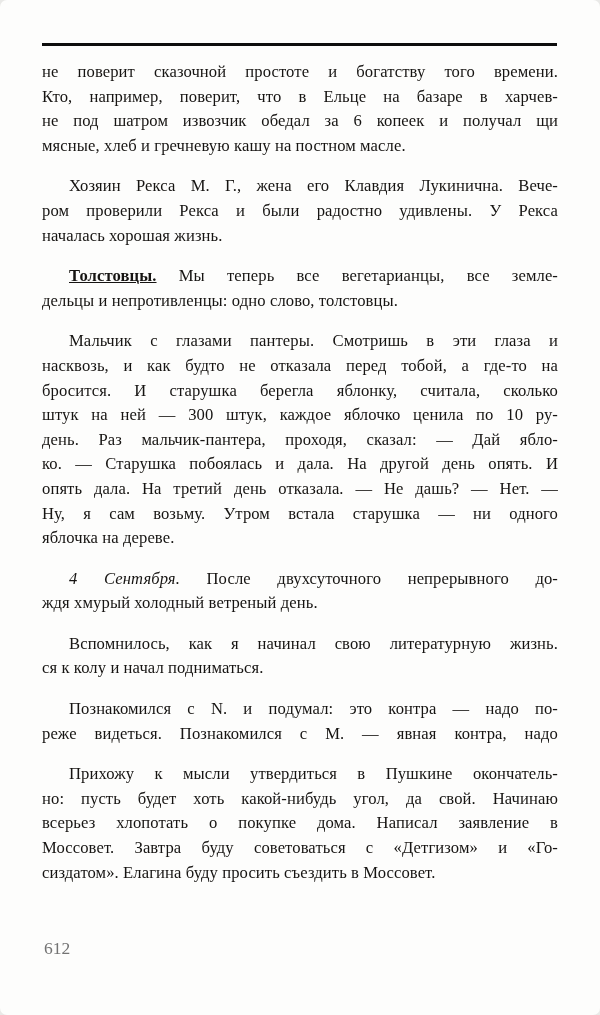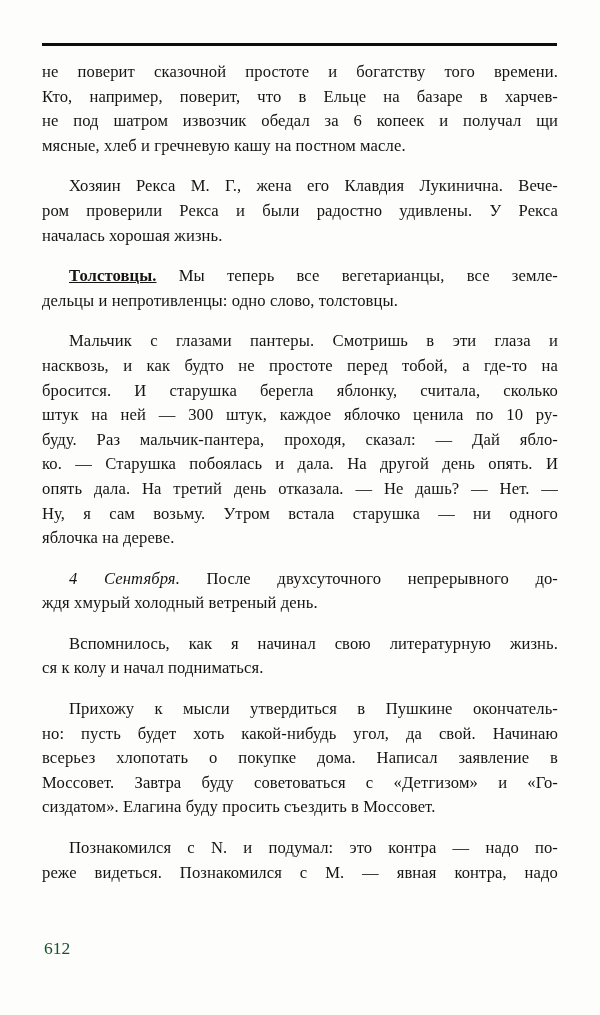--- a/index.html
+++ b/index.html
@@ -8,20 +8,21 @@
     background: #e9e9e7;
   }
   .book-page {
     position: relative;
     width: 600px;
     height: 1015px;
     background: #fdfdfc;
     color: #161412;
     font-family: "Liberation Serif", "DejaVu Serif", serif;
     overflow: hidden;
+    border-radius: 7px;
   }
   .top-rule {
     position: absolute;
     left: 42px;
     top: 43px;
     width: 515px;
     height: 3px;
     background: #0d0d0d;
   }
   .text-block {
@@ -53,21 +54,21 @@
   }
   .bold-italic {
     font-weight: 400;
     font-style: italic;
   }
   .page-number {
     position: absolute;
     left: 44px;
     top: 938px;
     font-size: 17.5px;
-    color: #14532d;
+    color: #737373;
   }
 </style>
 </head>
 <body>
 
 <div class="book-page">
   <div class="top-rule"></div>
   <div class="text-block">
       <div class="paragraph">
         <div class="line fill">не поверит сказочной простоте и богатству того времени.</div>
@@ -79,43 +80,43 @@
         <div class="line fill indent">Хозяин Рекса М. Г., жена его Клавдия Лукинична. Вече-</div>
         <div class="line fill">ром проверили Рекса и были радостно удивлены. У Рекса</div>
         <div class="line">началась хорошая жизнь.</div>
       </div>
       <div class="paragraph">
         <div class="line fill indent"><span class="underline">Толстовцы.</span> Мы теперь все вегетарианцы, все земле-</div>
         <div class="line">дельцы и непротивленцы: одно слово, толстовцы.</div>
       </div>
       <div class="paragraph">
         <div class="line fill indent">Мальчик с глазами пантеры. Смотришь в эти глаза и</div>
-        <div class="line fill">насквозь, и как будто не простоте перед тобой, а где-то на</div>
+        <div class="line fill">насквозь, и как будто не отказала перед тобой, а где-то на</div>
         <div class="line fill">бросится. И старушка берегла яблонку, считала, сколько</div>
         <div class="line fill">штук на ней — 300 штук, каждое яблочко ценила по 10 ру-</div>
-        <div class="line fill">буду. Раз мальчик-пантера, проходя, сказал: — Дай ябло-</div>
+        <div class="line fill">день. Раз мальчик-пантера, проходя, сказал: — Дай ябло-</div>
         <div class="line fill">ко. — Старушка побоялась и дала. На другой день опять. И</div>
         <div class="line fill">опять дала. На третий день отказала. — Не дашь? — Нет. —</div>
         <div class="line fill">Ну, я сам возьму. Утром встала старушка — ни одного</div>
         <div class="line">яблочка на дереве.</div>
       </div>
       <div class="paragraph">
         <div class="line fill indent"><span class="bold-italic">4 Сентября.</span> После двухсуточного непрерывного до-</div>
         <div class="line">ждя хмурый холодный ветреный день.</div>
       </div>
       <div class="paragraph">
         <div class="line fill indent">Вспомнилось, как я начинал свою литературную жизнь.</div>
         <div class="line">ся к колу и начал подниматься.</div>
       </div>
       <div class="paragraph">
+        <div class="line fill indent">Познакомился с N. и подумал: это контра — надо по-</div>
+        <div class="line fill">реже видеться. Познакомился с М. — явная контра, надо</div>
+      </div>
+      <div class="paragraph">
         <div class="line fill indent">Прихожу к мысли утвердиться в Пушкине окончатель-</div>
         <div class="line fill">но: пусть будет хоть какой-нибудь угол, да свой. Начинаю</div>
         <div class="line fill">всерьез хлопотать о покупке дома. Написал заявление в</div>
         <div class="line fill">Моссовет. Завтра буду советоваться с «Детгизом» и «Го-</div>
         <div class="line">сиздатом». Елагина буду просить съездить в Моссовет.</div>
       </div>
-      <div class="paragraph">
-        <div class="line fill indent">Познакомился с N. и подумал: это контра — надо по-</div>
-        <div class="line fill">реже видеться. Познакомился с М. — явная контра, надо</div>
-      </div>
     </div>
   <div class="page-number">612</div>
 </div>
 
 </body></html>

